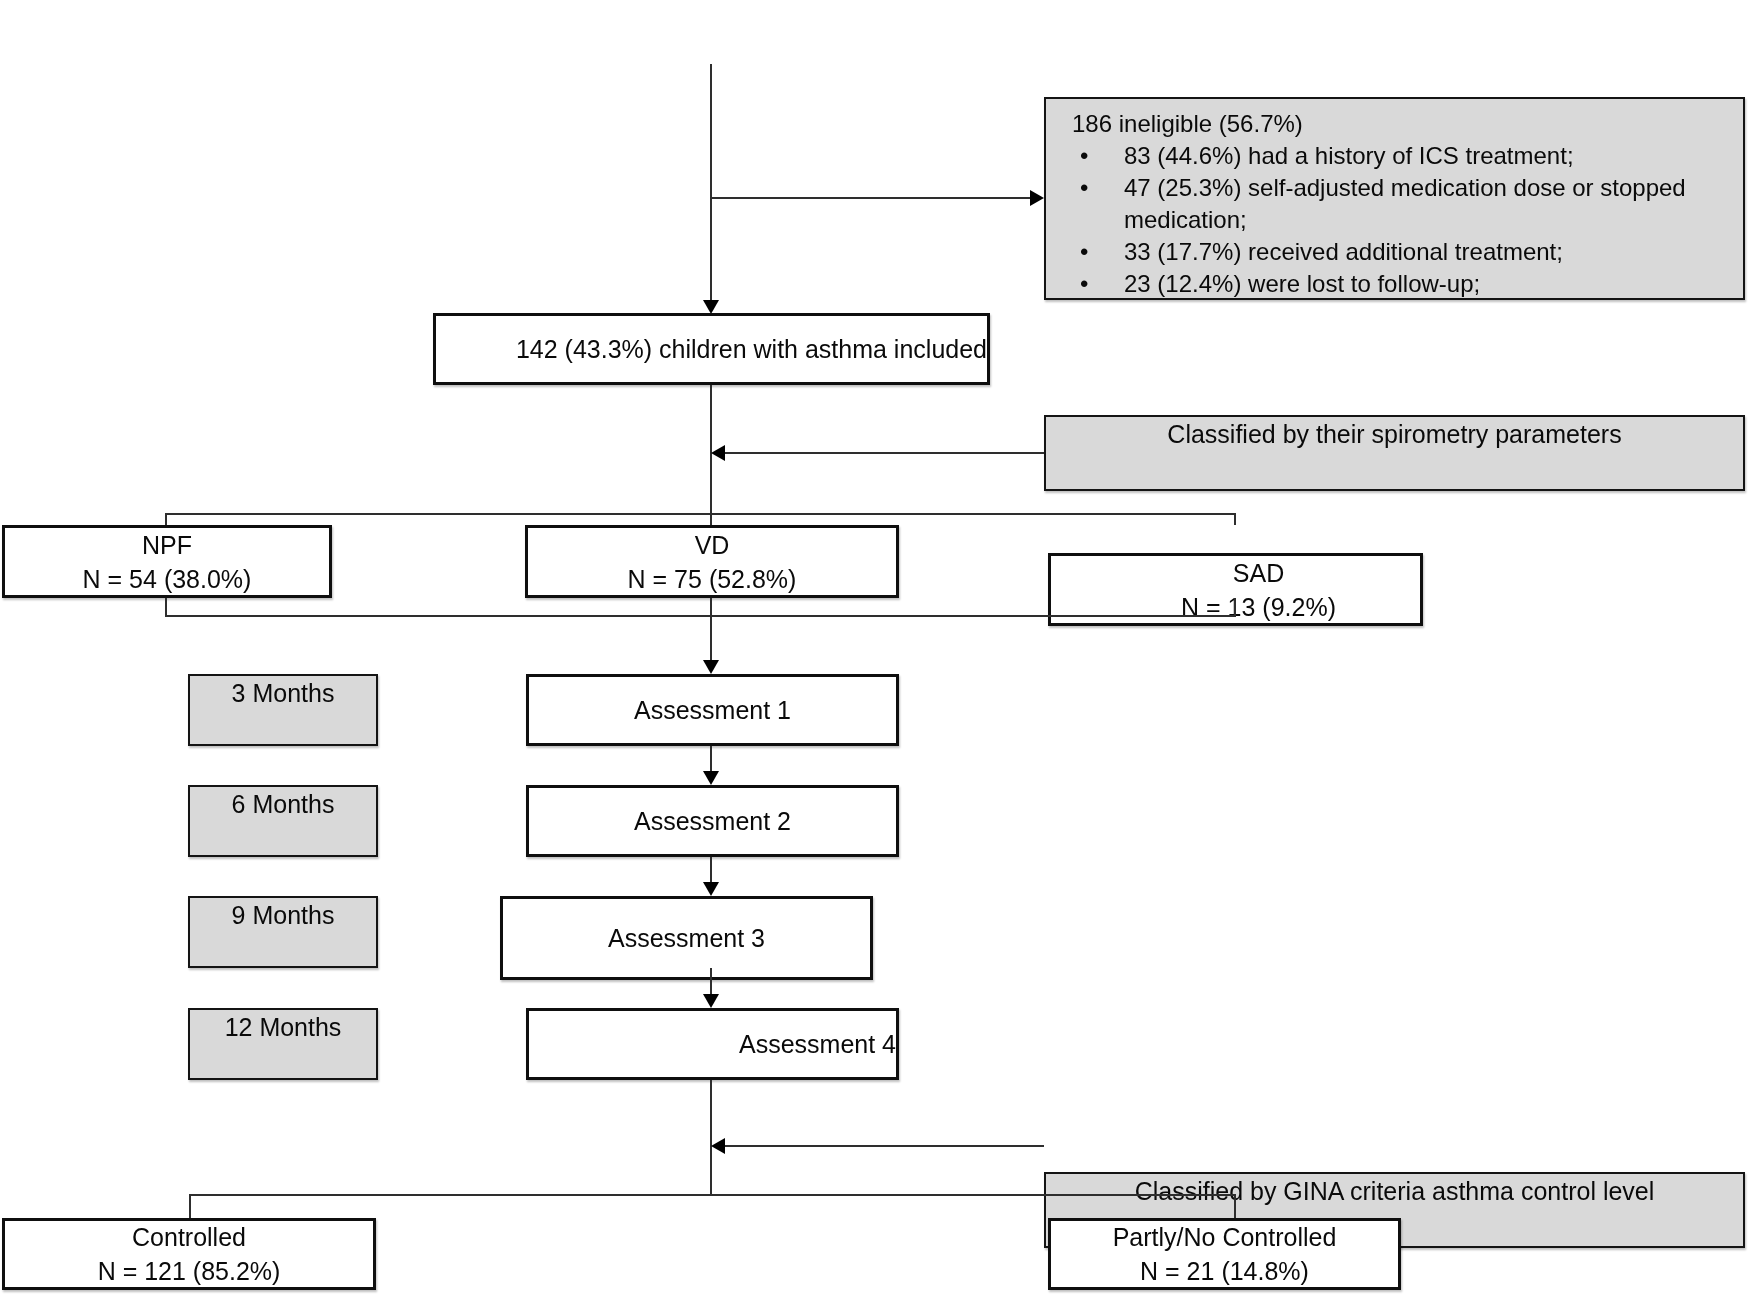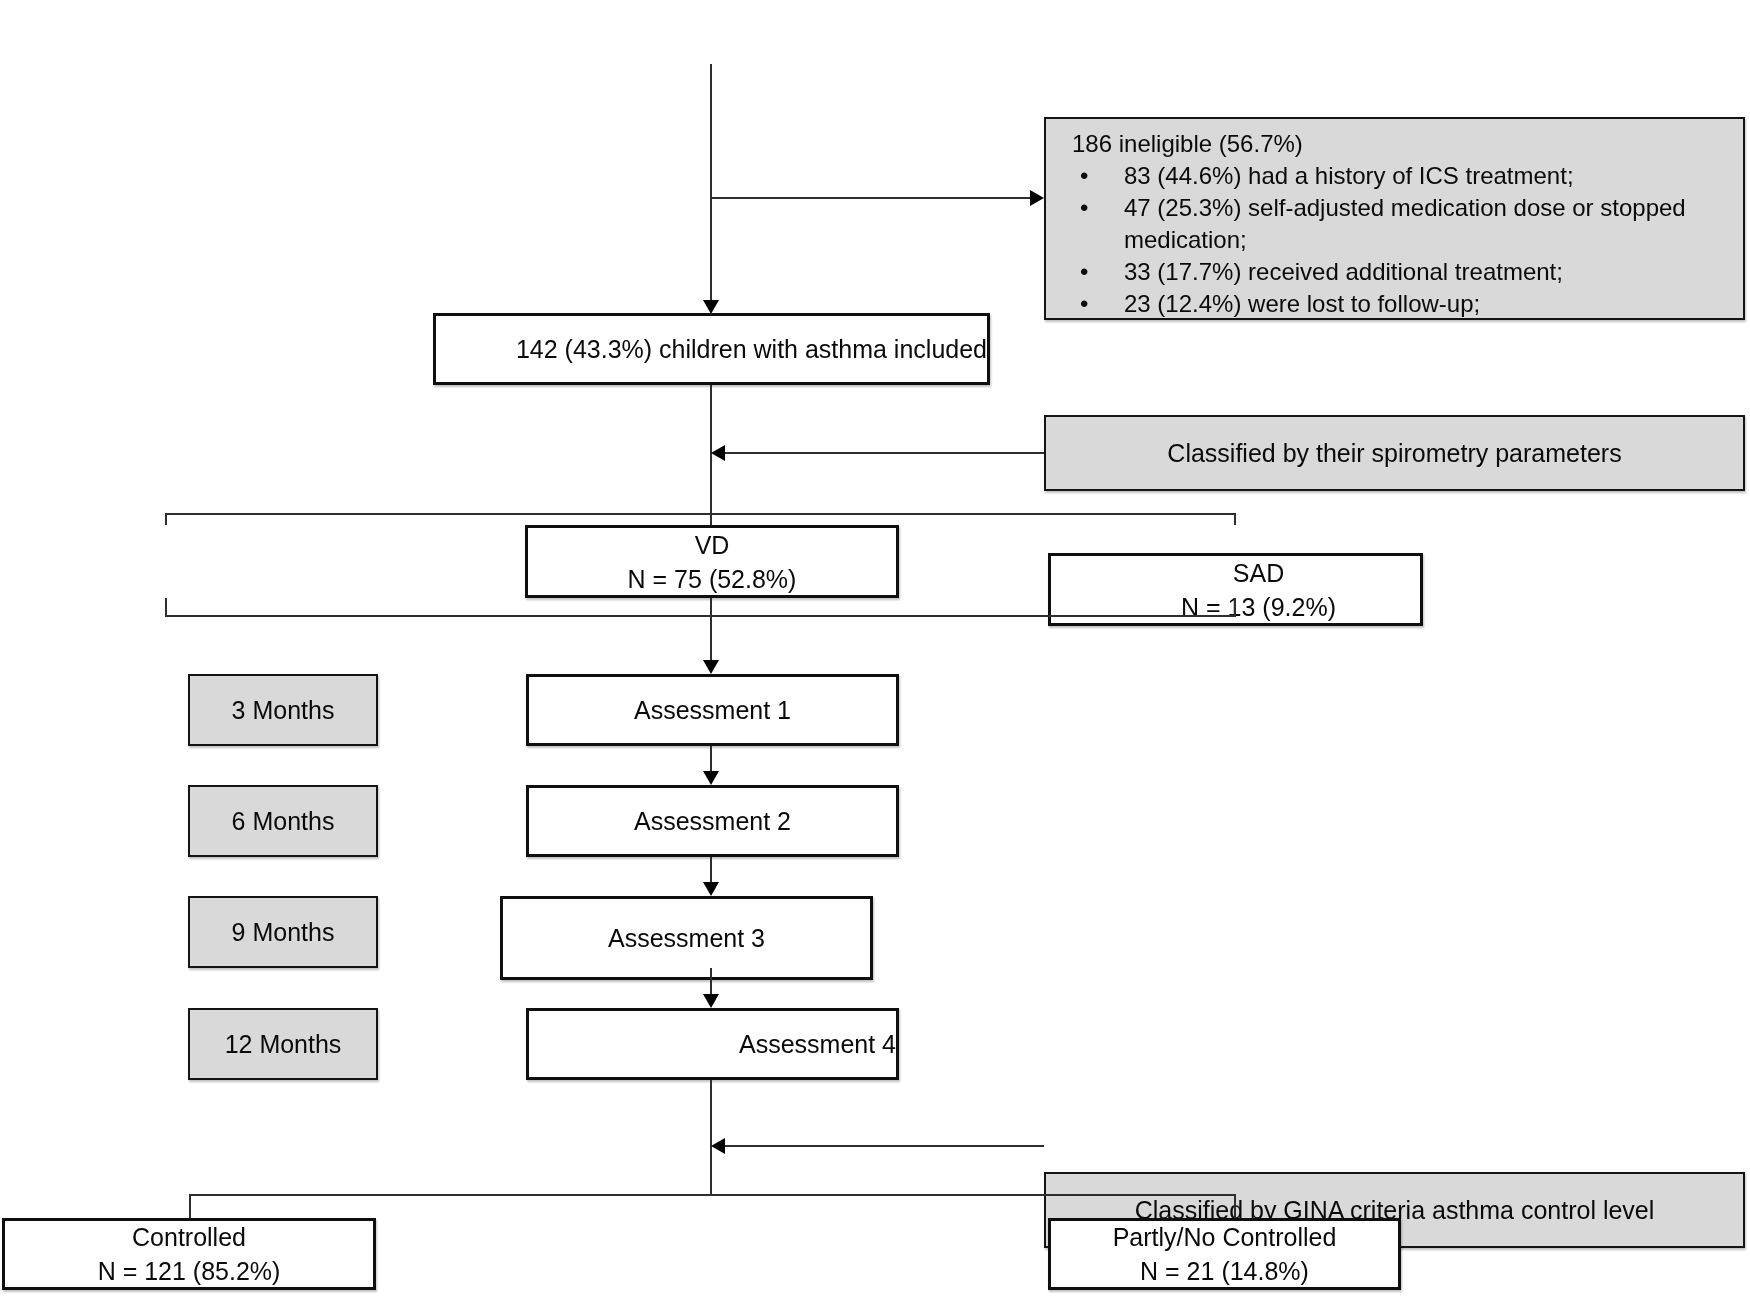--- a/index.html
+++ b/index.html
@@ -11,21 +11,21 @@
     position:absolute;background:#ffffff;border:3px solid #0f0f0f;
     display:flex;flex-direction:column;align-items:center;justify-content:center;
     text-align:center;font-size:25px;line-height:35px;box-sizing:border-box;
     box-shadow:1px 2px 2px rgba(0,0,0,0.25);
   }
   .gbox{
     position:absolute;background:#d9d9d9;border:2px solid #141414;
     box-sizing:border-box;font-size:25px;line-height:35px;
     box-shadow:1px 2px 2px rgba(0,0,0,0.25);
   }
-  .note{display:flex;align-items:center;justify-content:center;text-align:center;}
+  .note{display:flex;align-items:flex-start;justify-content:center;text-align:center;}
   .hline{position:absolute;height:2px;background:#2e2e2e;}
   .vline{position:absolute;width:2px;background:#2e2e2e;}
   .arr-down{position:absolute;width:0;height:0;
     border-left:8px solid transparent;border-right:8px solid transparent;
     border-top:14px solid #000;}
   .arr-left{position:absolute;width:0;height:0;
     border-top:8px solid transparent;border-bottom:8px solid transparent;
     border-right:14px solid #000;}
   .arr-right{position:absolute;width:0;height:0;
     border-top:8px solid transparent;border-bottom:8px solid transparent;
@@ -40,21 +40,21 @@
 
 <div id="canvas">
 
 
   <div class="vline" style="left:710px;top:64px;height:238px;"></div>
   <div class="arr-down" style="left:703px;top:300px;"></div>
 
   <div class="hline" style="left:711px;top:197px;width:320px;"></div>
   <div class="arr-right" style="left:1030px;top:190px;"></div>
 
-  <div class="gbox excl" style="left:1044px;top:97px;width:701px;height:203px;margin-top:20px;">
+  <div class="gbox excl" style="left:1044px;top:97px;width:701px;height:203px;">
     <div>186 ineligible (56.7%)</div>
     <div class="b-row">
       <span class="b-dot">•</span>
       <span class="b-txt">83 (44.6%) had a history of ICS treatment;</span>
     </div>
     <div class="b-row">
       <span class="b-dot">•</span>
       <span class="b-txt">47 (25.3%) self-adjusted medication dose or stopped medication;</span>
     </div>
     <div class="b-row">
@@ -76,20 +76,24 @@
   <div class="gbox note" style="left:1044px;top:415px;width:701px;height:76px;">
     <span>Classified by their spirometry parameters</span>
   </div>
   <div class="hline" style="left:724px;top:452px;width:320px;"></div>
   <div class="arr-left" style="left:711px;top:445px;"></div>
 
   <div class="hline" style="left:165px;top:513px;width:1071px;"></div>
   <div class="vline" style="left:165px;top:513px;height:12px;"></div>
   <div class="vline" style="left:1234px;top:513px;height:12px;"></div>
 
+  <div class="wbox" style="left:2px;top:525px;width:330px;height:73px;line-height:34px;">
+    <span>NPF</span>
+    <span>N = 54 (38.0%)</span>
+  </div>
   <div class="wbox" style="left:525px;top:525px;width:374px;height:73px;line-height:34px;">
     <span>VD</span>
     <span>N = 75 (52.8%)</span>
   </div>
   <div class="wbox" style="left:1048px;top:553px;width:375px;height:73px;line-height:34px;padding-left:46px;">
     <span>SAD</span>
     <span>N = 13 (9.2%)</span>
   </div>
 
   <div class="vline" style="left:165px;top:598px;height:18px;"></div>

